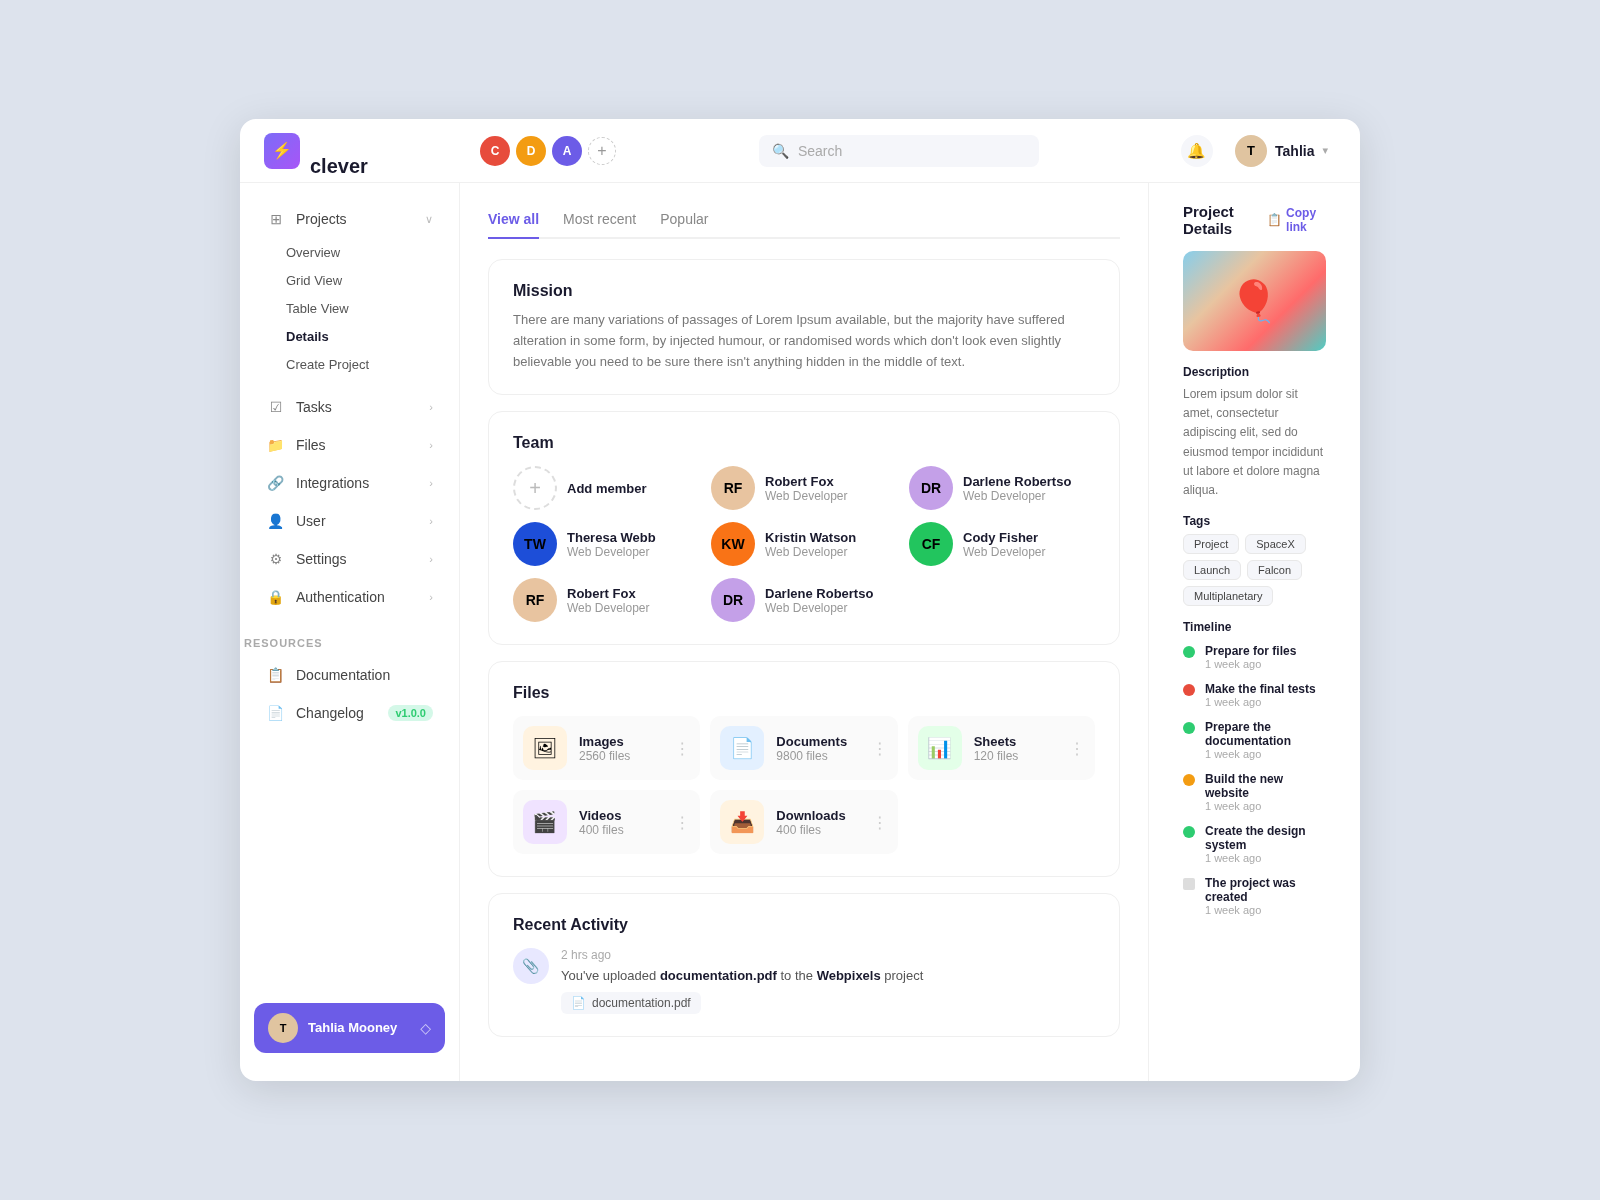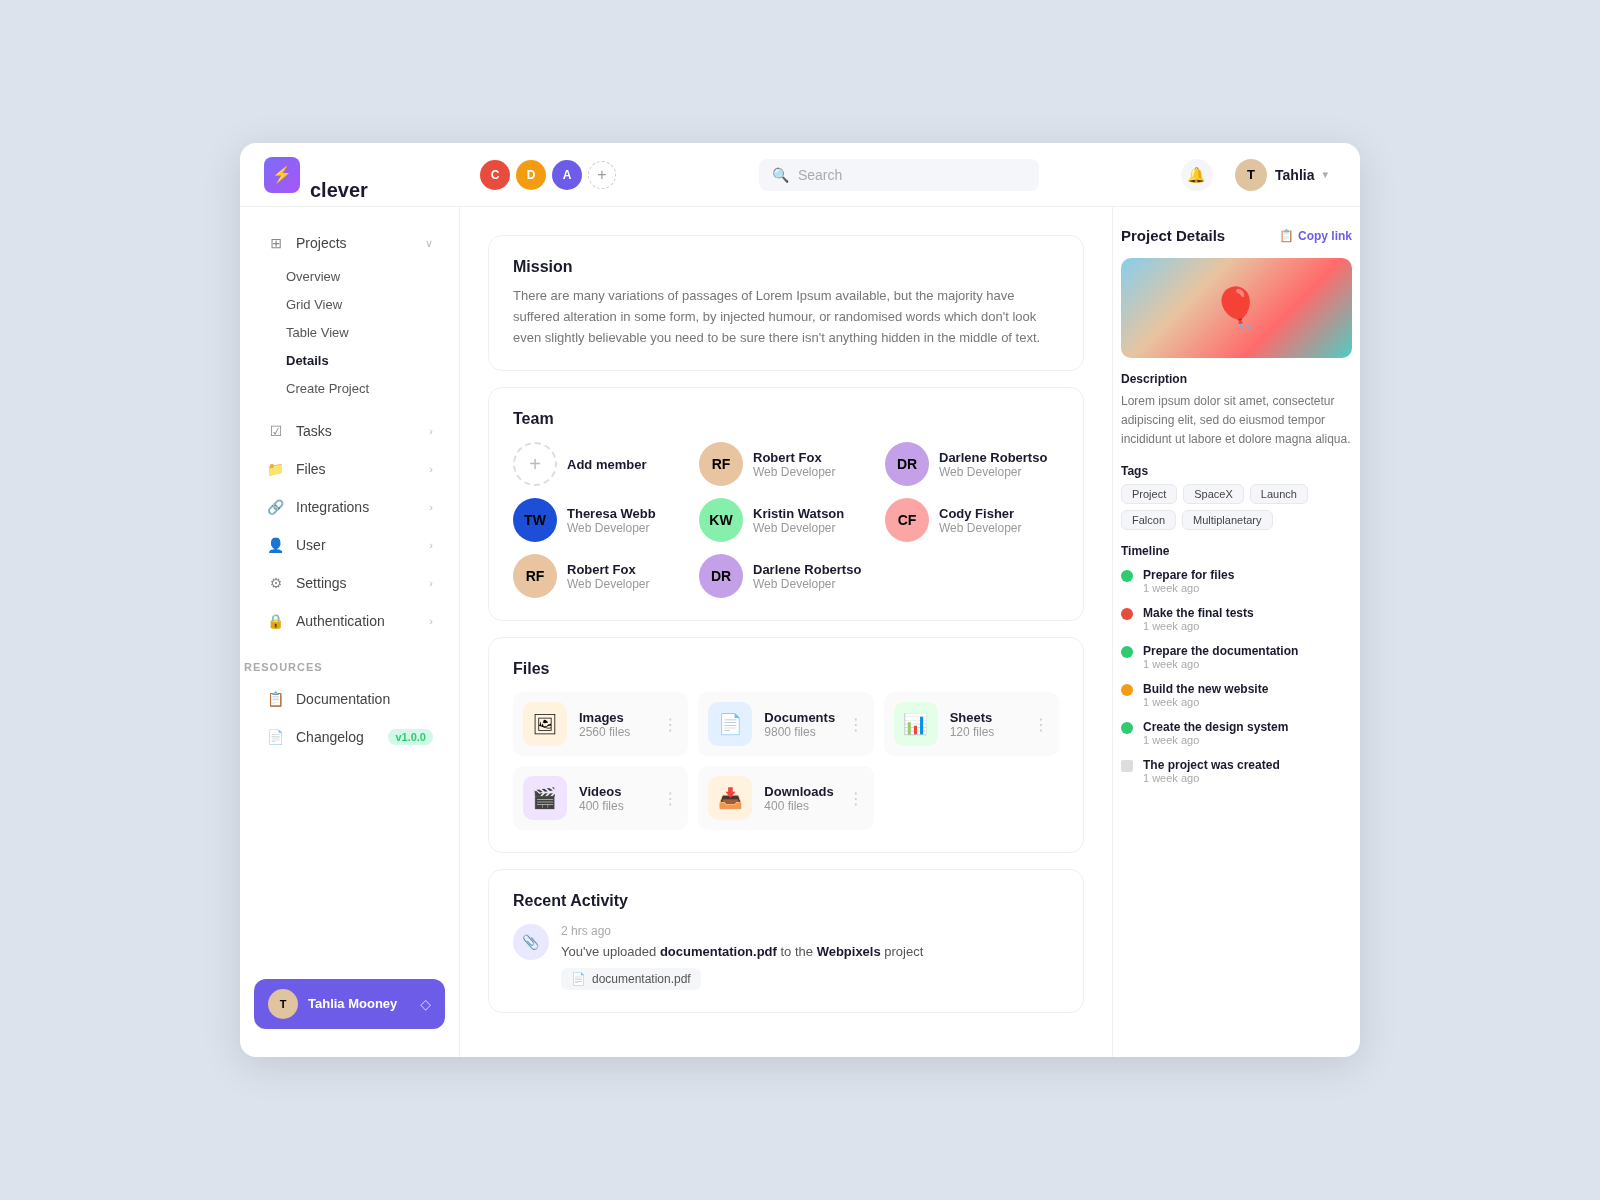--- a/index.html
+++ b/index.html
@@ -412,24 +412,24 @@
       gap: 6px;
       background: #f5f6fa;
       border-radius: 6px;
       padding: 4px 10px;
       font-size: 12px;
       color: #555;
       margin-top: 6px;
     }
     
     .right-panel {
-      width: 248px;
+      width: 212px;
       flex-shrink: 0;
       border-left: 1px solid #f0f0f0;
-      padding: 20px 8px;
+      padding: 20px 34px;
       overflow-y: auto;
     }
     .panel-header {
       display: flex;
       align-items: center;
       justify-content: space-between;
       margin-bottom: 14px;
     }
     .panel-title {
       font-size: 15px;
@@ -613,20 +613,25 @@
       <div class="sidebar-bottom">
         <div class="user-card">
           <div class="user-card-avatar">T</div>
           <span class="user-card-name">Tahlia Mooney</span>
           <span class="user-card-icon">◇</span>
         </div>
       </div>
     </div>
 
     <div class="main-content">
+      <div class="view-tabs">
+        <div class="view-tab active">View all</div>
+        <div class="view-tab">Most recent</div>
+        <div class="view-tab">Popular</div>
+      </div>
 
       <div class="card">
         <div class="card-title">Mission</div>
         <div class="mission-text">There are many variations of passages of Lorem Ipsum available, but the majority have suffered alteration in some form, by injected humour, or randomised words which don't look even slightly believable you need to be sure there isn't anything hidden in the middle of text.</div>
       </div>
 
       <div class="card">
         <div class="card-title">Team</div>
         <div class="team-grid">
           <div class="team-member">
@@ -650,28 +655,28 @@
             </div>
           </div>
           <div class="team-member">
             <div class="member-avatar" style="background:#1d4ed8">TW</div>
             <div class="member-info">
               <div class="member-name">Theresa Webb</div>
               <div class="member-role">Web Developer</div>
             </div>
           </div>
           <div class="team-member">
-            <div class="member-avatar" style="background:#86efac">KW</div>
+            <div class="member-avatar" style="background:#f97316">KW</div>
             <div class="member-info">
               <div class="member-name">Kristin Watson</div>
               <div class="member-role">Web Developer</div>
             </div>
           </div>
           <div class="team-member">
-            <div class="member-avatar" style="background:#fca5a5">CF</div>
+            <div class="member-avatar" style="background:#22c55e">CF</div>
             <div class="member-info">
               <div class="member-name">Cody Fisher</div>
               <div class="member-role">Web Developer</div>
             </div>
           </div>
           <div class="team-member">
             <div class="member-avatar" style="background:#e8c4a0">RF</div>
             <div class="member-info">
               <div class="member-name">Robert Fox</div>
               <div class="member-role">Web Developer</div>

